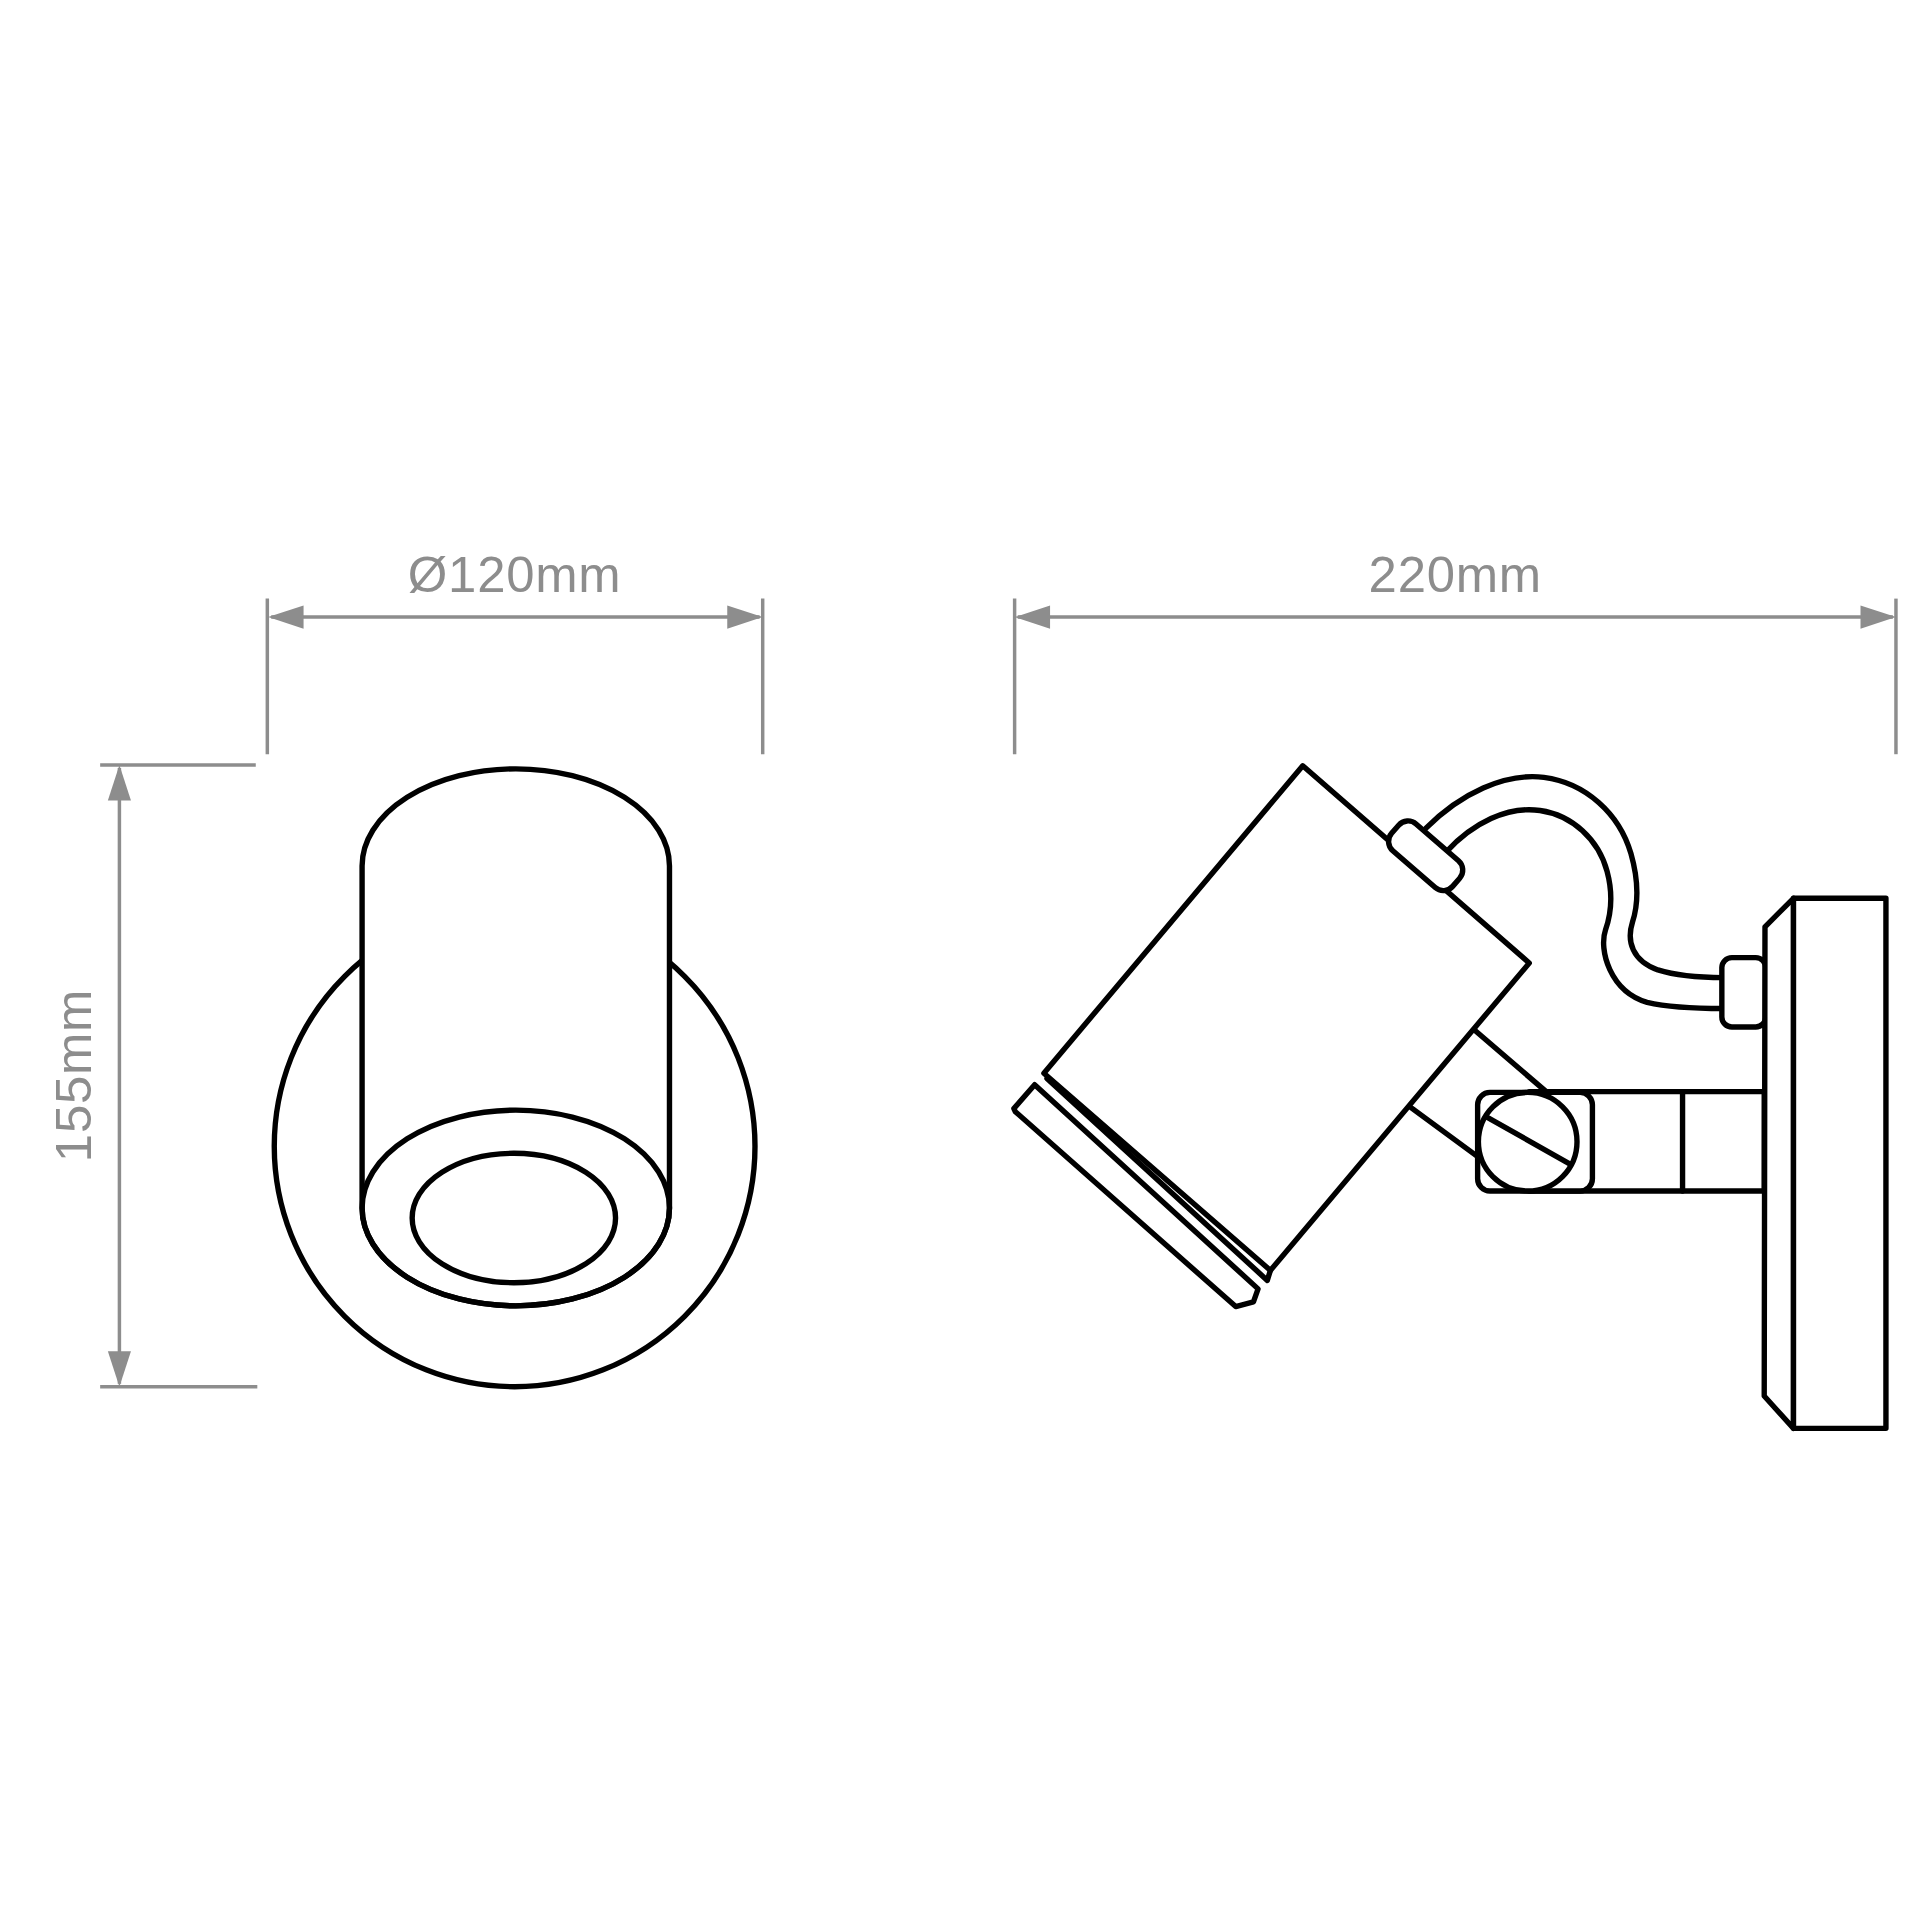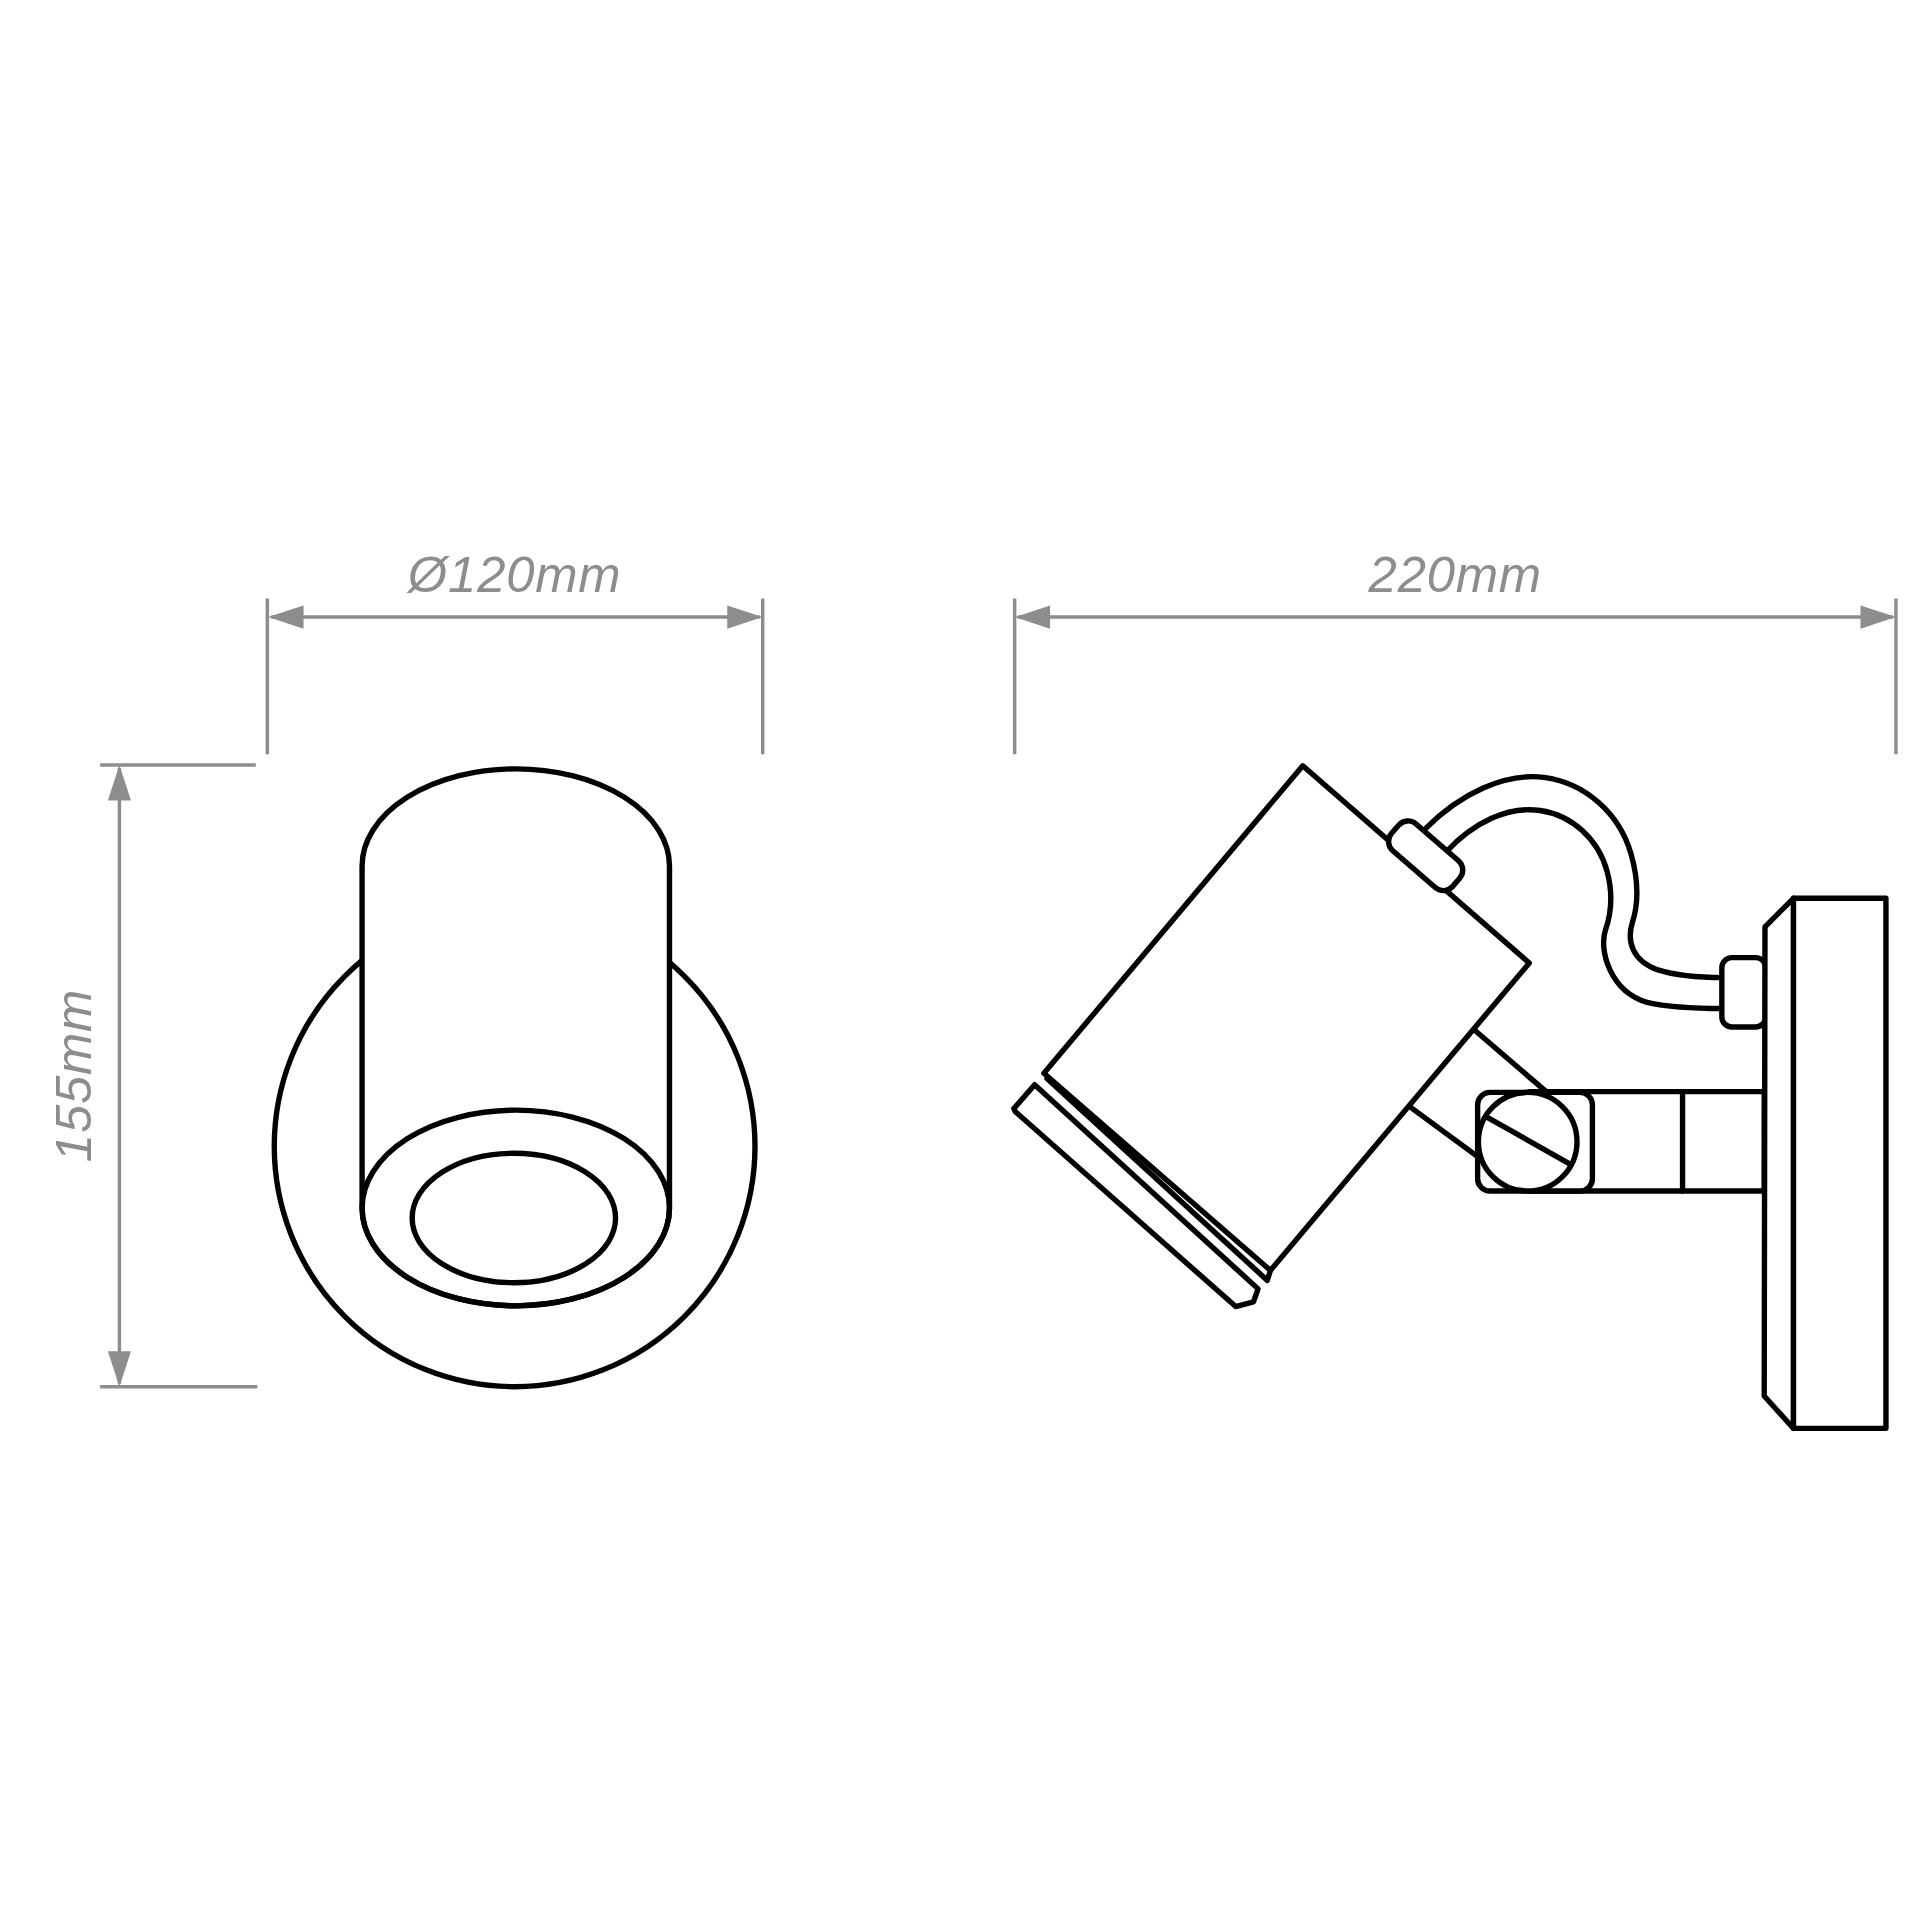--- a/index.html
+++ b/index.html
@@ -1,17 +1,17 @@
 <!DOCTYPE html>
 <html style="--bg: #ffffff; --line: #000000; --dim: #8d8d8d;font-size:12.3px"><head>
 <meta charset="utf-8">
 <style>
   html,body{margin:0;padding:0;background:#fff;}
   .canvas{position:relative;width:1916px;height:1926px;background:var(--bg,#fff);overflow:hidden;
-          font-family:"Liberation Sans",sans-serif;font-style:italic;}
+          font-family:"Liberation Sans",sans-serif;}
   svg{position:absolute;left:0;top:0;}
   
   .k{stroke:var(--line,#000);stroke-width:7;fill:none;stroke-linejoin:round;stroke-linecap:round;}
   .kf{stroke:var(--line,#000);stroke-width:7;fill:var(--bg,#fff);stroke-linejoin:round;stroke-linecap:round;}
   
   .d{stroke:var(--dim,#8d8d8d);stroke-width:4.5;fill:none;stroke-linecap:butt;}
   .da{fill:var(--dim,#8d8d8d);stroke:none;}
   text.dim{fill:var(--dim,#8d8d8d);font-family:"Liberation Sans",sans-serif;font-size:66px;
            letter-spacing:1px;}
 </style>

